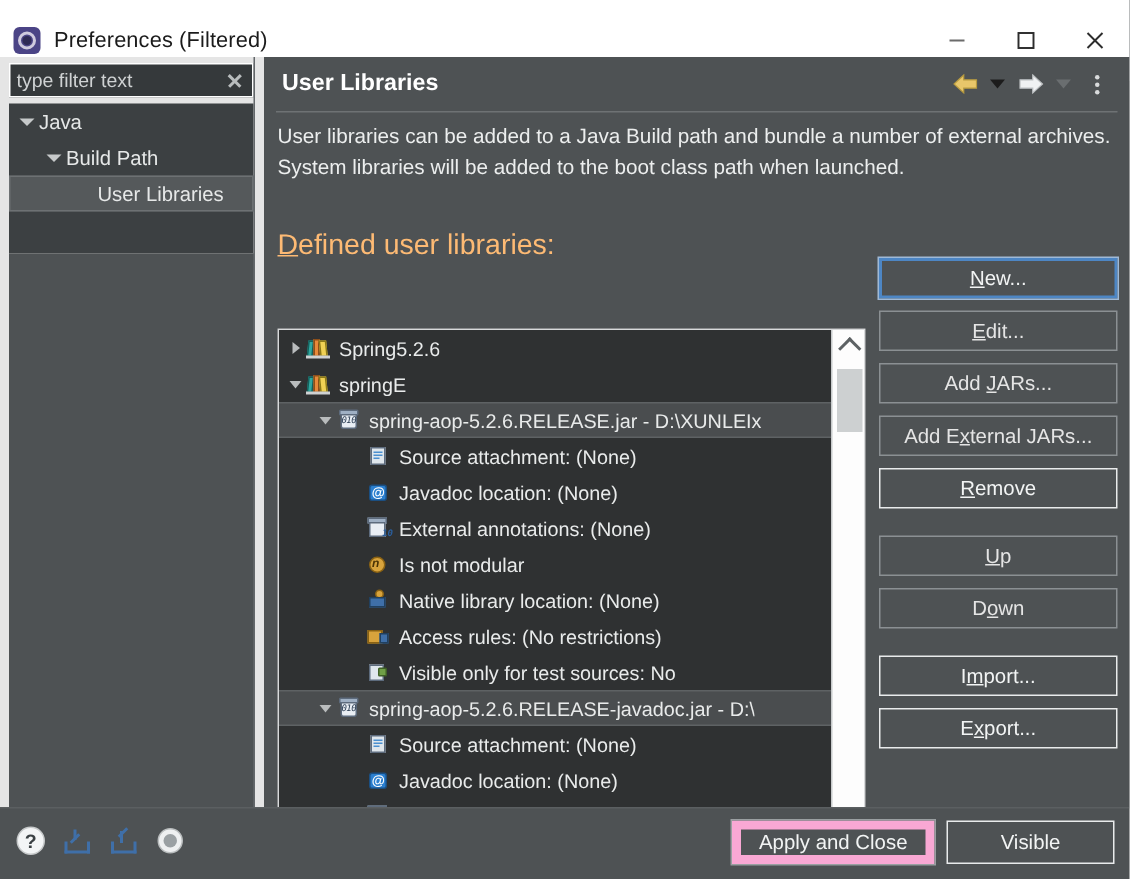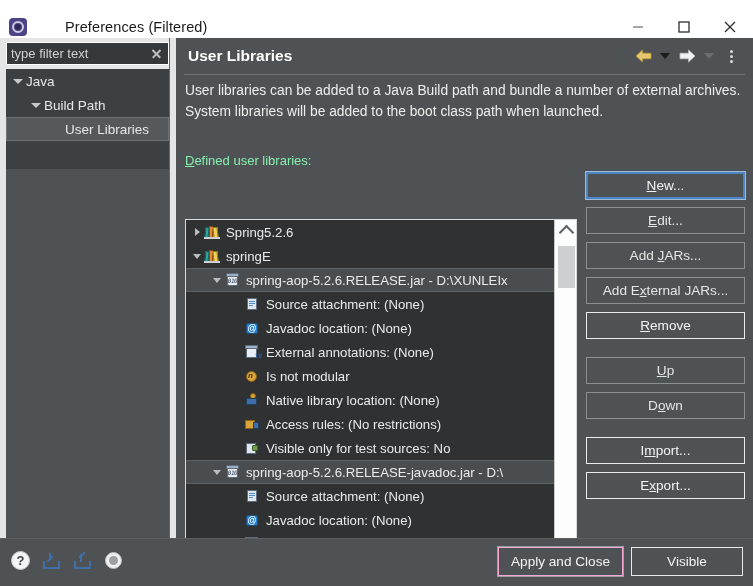--- a/index.html
+++ b/index.html
@@ -14,21 +14,21 @@
     width: 753px; height: 586px;
     background: #4e5254;
     overflow: hidden;
   }
 
   
   .titlebar {
     position: absolute; left: 0; top: 0;
     width: 753px; height: 54px;
     background: #ffffff;
-    display: flex; align-items: center; gap: 29px;
+    display: flex; align-items: center;
   }
   .title-icon {
     width: 18px; height: 18px;
     margin-left: 9px; margin-right: 9px;
     position: relative;
     flex: none;
   }
   .title-icon .gear-outer{
     position:absolute; left:0; top:0; width:18px; height:18px;
     border-radius: 4px;
@@ -169,21 +169,21 @@
   }
 
   .desc {
     position: absolute; left: 9px; top: 42px;
     width: 556px;
     font-size: 13.8px; color: #eceeee;
     line-height: 21px;
   }
   .deflabel {
     position: absolute; left: 9px; top: 115px;
-    font-size: 13px; color: #86efac;
+    font-size: 19px; color: #fdba74;
   }
   .deflabel u { text-decoration: underline; }
 
   
   .treewrap {
     position: absolute; left: 9px; top: 134px;
     width: 392px; height: 357px;
     border: 1px solid #d8dadb;
     box-sizing: border-box;
     background: #2f3132;
@@ -349,21 +349,21 @@
   .bbtn {
     height: 29px; min-width: 112px;
     background: #4e5254;
     border: 1px solid #e9ebec;
     box-sizing: border-box;
     color: #f2f4f4;
     font-size: 13.6px;
     display: flex; align-items: center; justify-content: center;
     padding: 0 12px;
   }
-  .bbtn.default { border: 1px solid #f9a8d4; outline: 1px solid #9a9fa1; }
+  .bbtn.default { border: 6px solid #f9a8d4; outline: 1px solid #9a9fa1; }
 </style>
 </head>
 <body>
 
 <div id="app">
 
   <div class="titlebar">
     <div class="title-icon">
       <div class="gear-outer"></div>
         <div class="gear-ring"></div>

